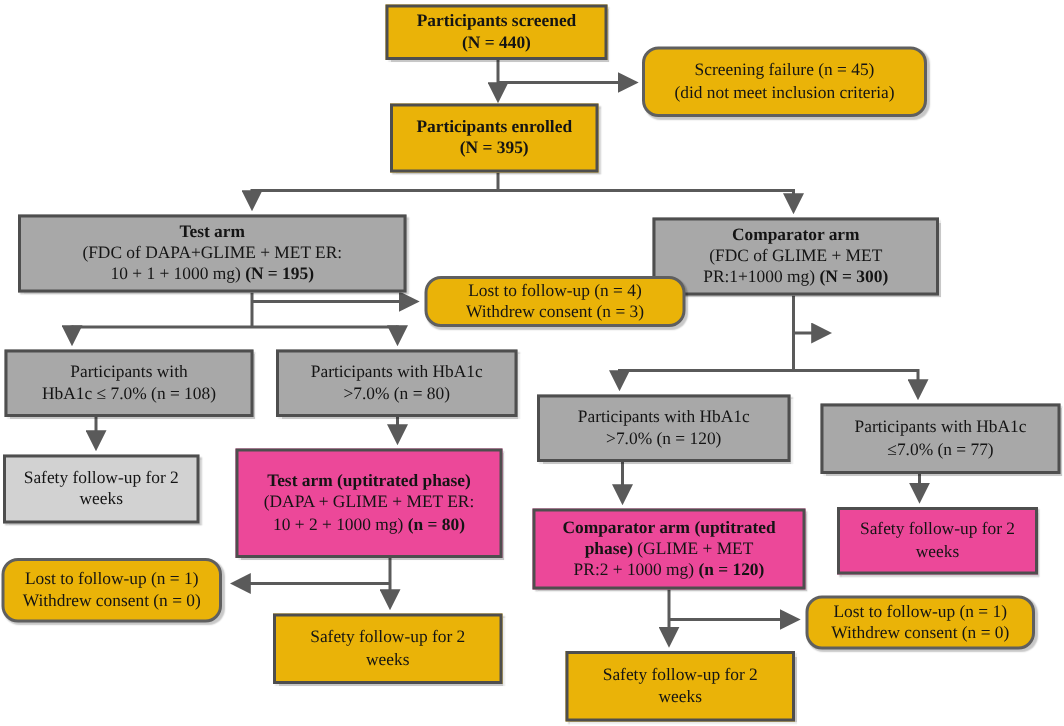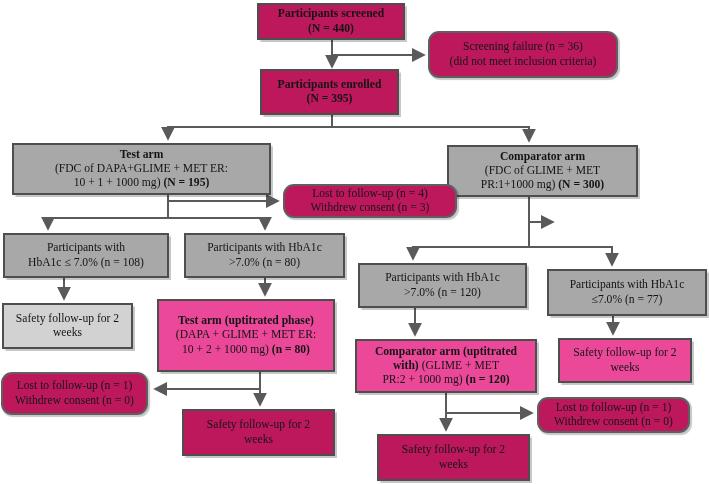--- a/index.html
+++ b/index.html
@@ -25,21 +25,21 @@
     line-height: 1.22;
     font-size: 11.6px;
     padding: 2px 3px;
     box-shadow: 1.5px 1.5px 1px rgba(0,0,0,0.22);
   }
   .rect    { border: 2px solid #4e4e4e; }
   .rounded { border: 2px solid #5f5f5f; border-radius: 11px; }
   .dark    { background: #a8a8a8; align-items: center; }
   .med     { background: #ec4899; }
   .ml      { background: #d2d2d2; }
-  .light   { background: #be185d; }
+  .light   { background: #eab308; }
   .b       { font-weight: bold; }
   .ln      { width: 100%; }
 </style>
 </head>
 <body>
 
 <div class="stage">
 
   <svg class="connectors" width="709" height="484">
     <defs>
@@ -72,36 +72,36 @@
     <line x1="446" y1="393" x2="446" y2="429" marker-end="url(#ah)"></line>
     <line x1="446" y1="413" x2="531" y2="413" marker-end="url(#ah)"></line>
   </svg>
 
   <div class="box rect light" style="left:257px;top:3px;width:148px;height:37px">
     <div class="ln"><span class="b">Participants screened</span></div>
     <div class="ln"><span class="b">(N = 440)</span></div>
   </div>
 
   <div class="box rounded light" style="left:428px;top:31px;width:190px;height:47px">
-    <div class="ln"><span>Screening failure (n = 36)</span></div>
+    <div class="ln"><span>Screening failure (n = 45)</span></div>
     <div class="ln"><span>(did not meet inclusion criteria)</span></div>
   </div>
 
   <div class="box rect light" style="left:260px;top:69px;width:139px;height:46px">
     <div class="ln"><span class="b">Participants enrolled</span></div>
     <div class="ln"><span class="b">(N = 395)</span></div>
   </div>
 
   <div class="box rect dark" style="left:12px;top:143px;width:259px;height:52px">
     <div class="ln"><span class="b">Test arm</span></div>
     <div class="ln"><span>(FDC of DAPA+GLIME + MET ER:</span></div>
     <div class="ln"><span>10 + 1 + 1000 mg) </span><span class="b">(N = 195)</span></div>
   </div>
 
-  <div class="box rect dark" style="left:447px;top:145px;width:191px;height:52px">
+  <div class="box rect dark" style="left:435px;top:145px;width:191px;height:52px">
     <div class="ln"><span class="b">Comparator arm</span></div>
     <div class="ln"><span>(FDC of GLIME + MET</span></div>
     <div class="ln"><span>PR:1+1000 mg) </span><span class="b">(N = 300)</span></div>
   </div>
 
   <div class="box rounded light" style="left:283px;top:184px;width:174px;height:34px">
     <div class="ln"><span>Lost to follow-up (n = 4)</span></div>
     <div class="ln"><span>Withdrew consent (n = 3)</span></div>
   </div>
 
@@ -132,21 +132,21 @@
     <div class="ln"><span>&gt;7.0% (n = 120)</span></div>
   </div>
 
   <div class="box rect dark" style="left:547px;top:269px;width:160px;height:47px">
     <div class="ln"><span>Participants with HbA1c</span></div>
     <div class="ln"><span>≤7.0% (n = 77)</span></div>
   </div>
 
   <div class="box rect med" style="left:355px;top:339px;width:182px;height:54px">
     <div class="ln"><span class="b">Comparator arm (uptitrated</span></div>
-    <div class="ln"><span class="b">with)</span><span> (GLIME + MET</span></div>
+    <div class="ln"><span class="b">phase)</span><span> (GLIME + MET</span></div>
     <div class="ln"><span>PR:2 + 1000 mg) </span><span class="b">(n = 120)</span></div>
   </div>
 
   <div class="box rect med" style="left:558px;top:338px;width:134px;height:45px">
     <div class="ln"><span>Safety follow-up for 2</span></div>
     <div class="ln"><span>weeks</span></div>
   </div>
 
   <div class="box rounded light" style="left:1px;top:372px;width:147px;height:43px">
     <div class="ln"><span>Lost to follow-up (n = 1)</span></div>

